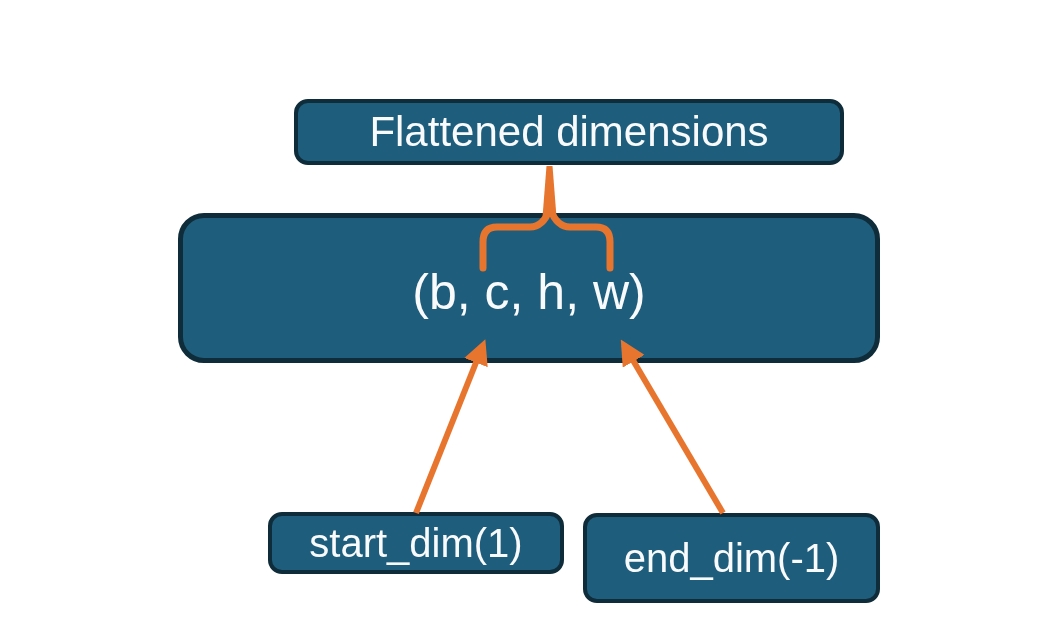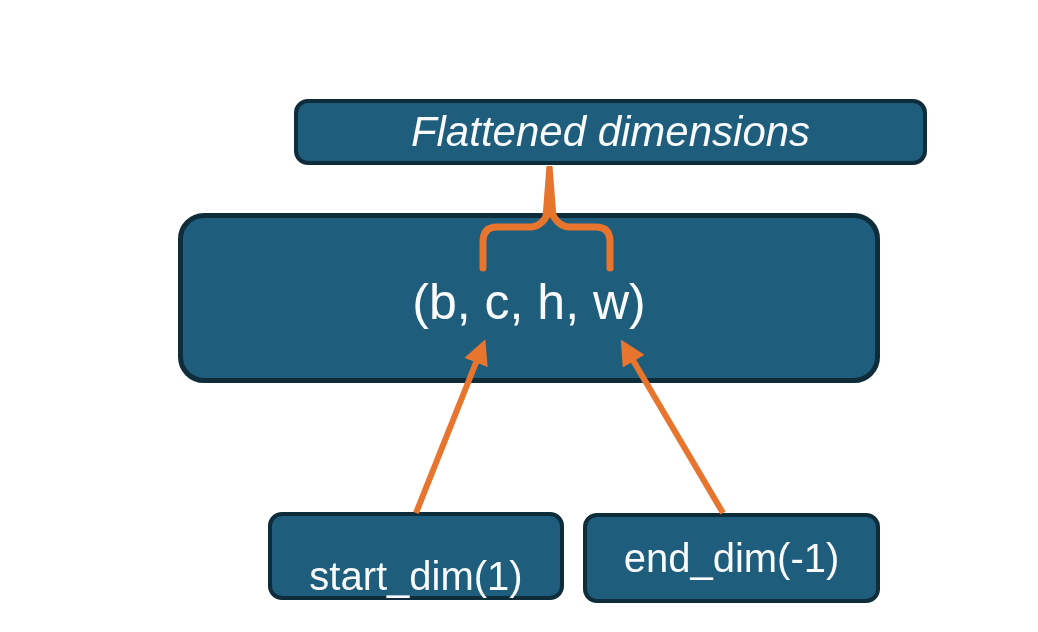--- a/index.html
+++ b/index.html
@@ -24,45 +24,43 @@
     display: flex;
     align-items: center;
     justify-content: center;
     color: var(--label-text, #f8fafb);
     text-align: center;
     line-height: 1;
   }
   .node--flattened {
     left: 294px;
     top: 99px;
-    width: 633px;
+    width: 550px;
     height: 66px;
     font-size: 42px;
-    font-style: italic;
   }
   .node--tensor {
     left: 178px;
     top: 213px;
     width: 702px;
-    height: 170px;
+    height: 150px;
     border-width: 5px;
     border-radius: 26px;
     font-size: 50px;
   }
   .node--tensor .node-label {
     position: relative;
     top: 4px;
   }
   .node--start {
     left: 268px;
     top: 512px;
     width: 296px;
-    height: 88px;
+    height: 62px;
     font-size: 40px;
-    align-items: flex-end;
   }
   .node--end {
     left: 583px;
     top: 513px;
     width: 297px;
     height: 90px;
     font-size: 40px;
   }
   .overlay {
     position: absolute;

